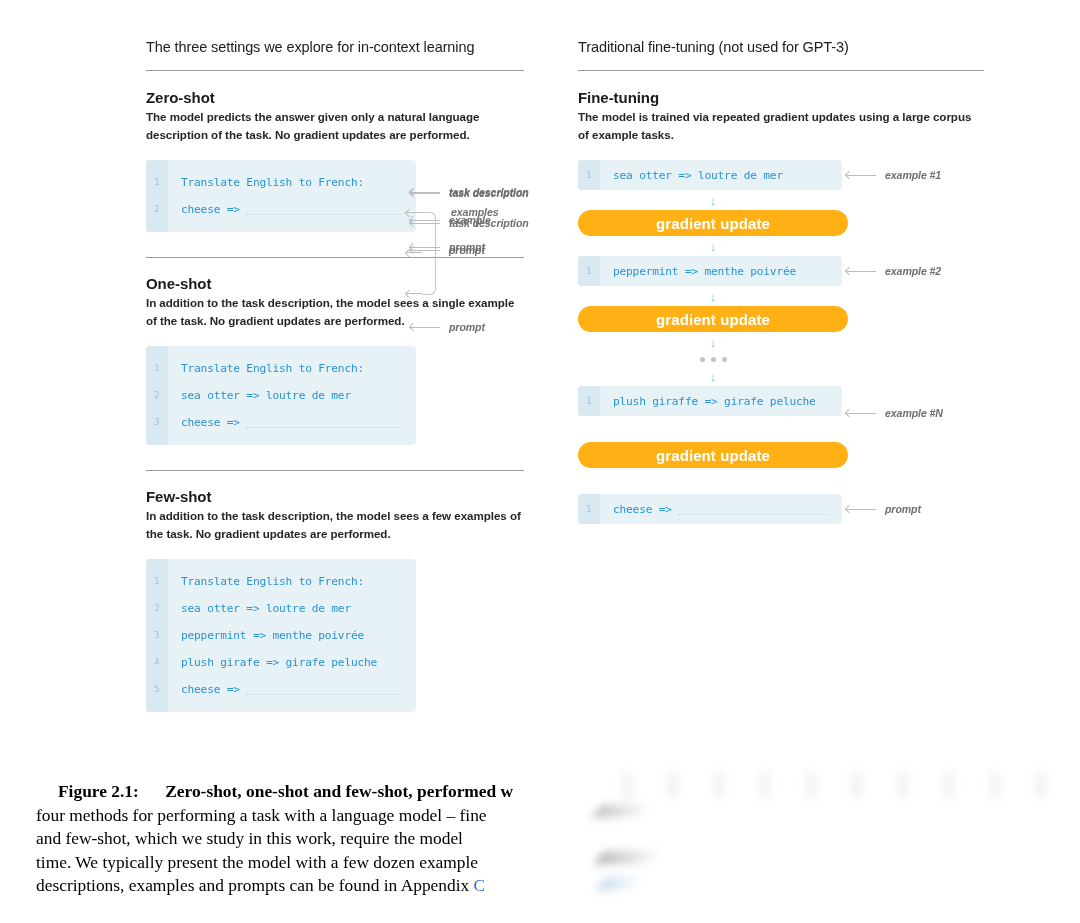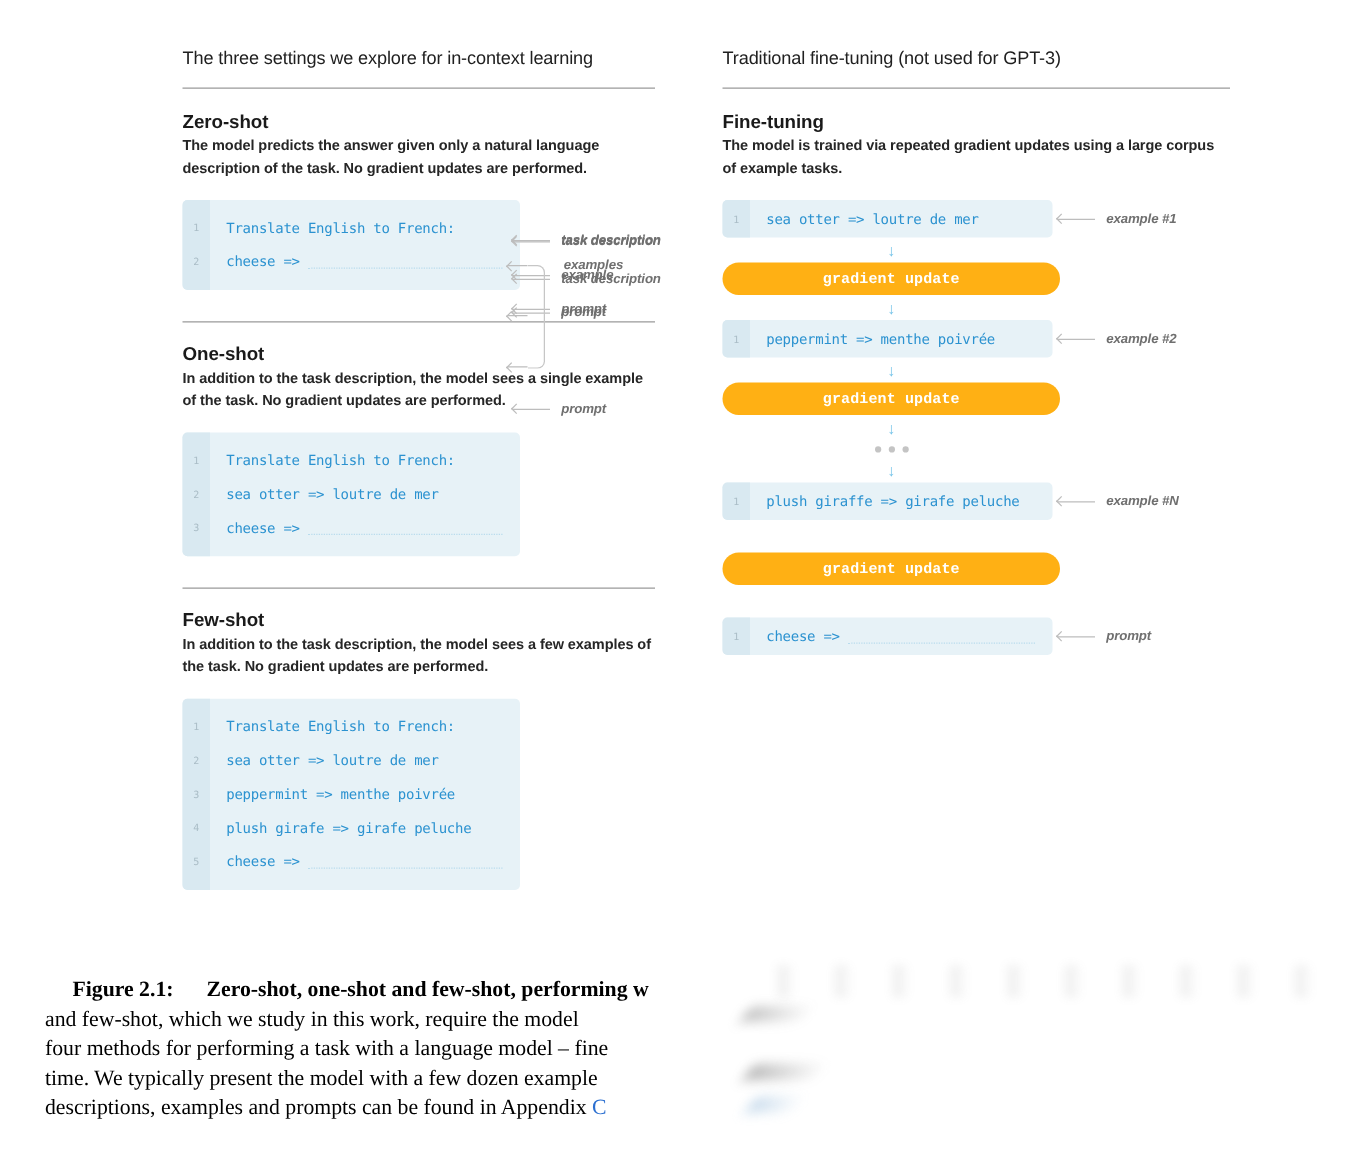--- a/index.html
+++ b/index.html
@@ -180,24 +180,23 @@
 
   .pill {
     width: 270px;
     height: 26px;
     background: #ffb014;
     border-radius: 14px;
     display: flex;
     align-items: center;
     justify-content: center;
     color: #ffffff;
-    font-size: 12px;
+    font-size: 15px;
     font-weight: bold;
     letter-spacing: 0.1px;
-    font-family: Liberation Mono, monospace;
   }
 
   .down-arrow {
     width: 270px;
     height: 20px;
     display: flex;
     align-items: center;
     justify-content: center;
     color: #74c3e8;
     font-size: 13px;
@@ -464,21 +463,21 @@
         <div class="down-arrow">↓</div>
 
         <div class="flow-step">
           <div class="codeblock single">
             <div class="gutter-strip"></div>
             <div class="code-row">
               <span class="lineno">1</span>
               <span class="codetext">plush giraffe =&gt; girafe peluche</span>
             </div>
           </div>
-          <div class="annot" style="left:268px; top:8px;">
+          <div class="annot" style="left:268px; top:20px;">
             <span class="arrow-line"></span>
             <span class="annot-label">example #N</span>
           </div>
         </div>
 
         <div class="spacer-26"></div>
 
         <div class="pill">gradient update</div>
 
         <div class="spacer-26"></div>
@@ -499,24 +498,24 @@
         </div>
 
       </div>
     </div>
   </div>
 </div>
 
 <div id="caption">
   <div>
     <b>Figure 2.1:</b>
-    <b>Zero-shot, one-shot and few-shot, performing w</b>
+    <b>Zero-shot, one-shot and few-shot, performed w</b>
   </div>
+  <div>four methods for performing a task with a language model – fine</div>
   <div>and few-shot, which we study in this work, require the model</div>
-  <div>four methods for performing a task with a language model – fine</div>
   <div>time. We typically present the model with a few dozen example</div>
   <div><span>descriptions, examples and prompts can be found in Appendix </span><span class="link-blue">C</span></div>
 </div>
 
 <div id="caption-blur"></div>
 <div id="smudge-top"></div>
 <div id="smudge-a"></div>
 <div id="smudge-b"></div>
 <div id="smudge-c"></div>
 

